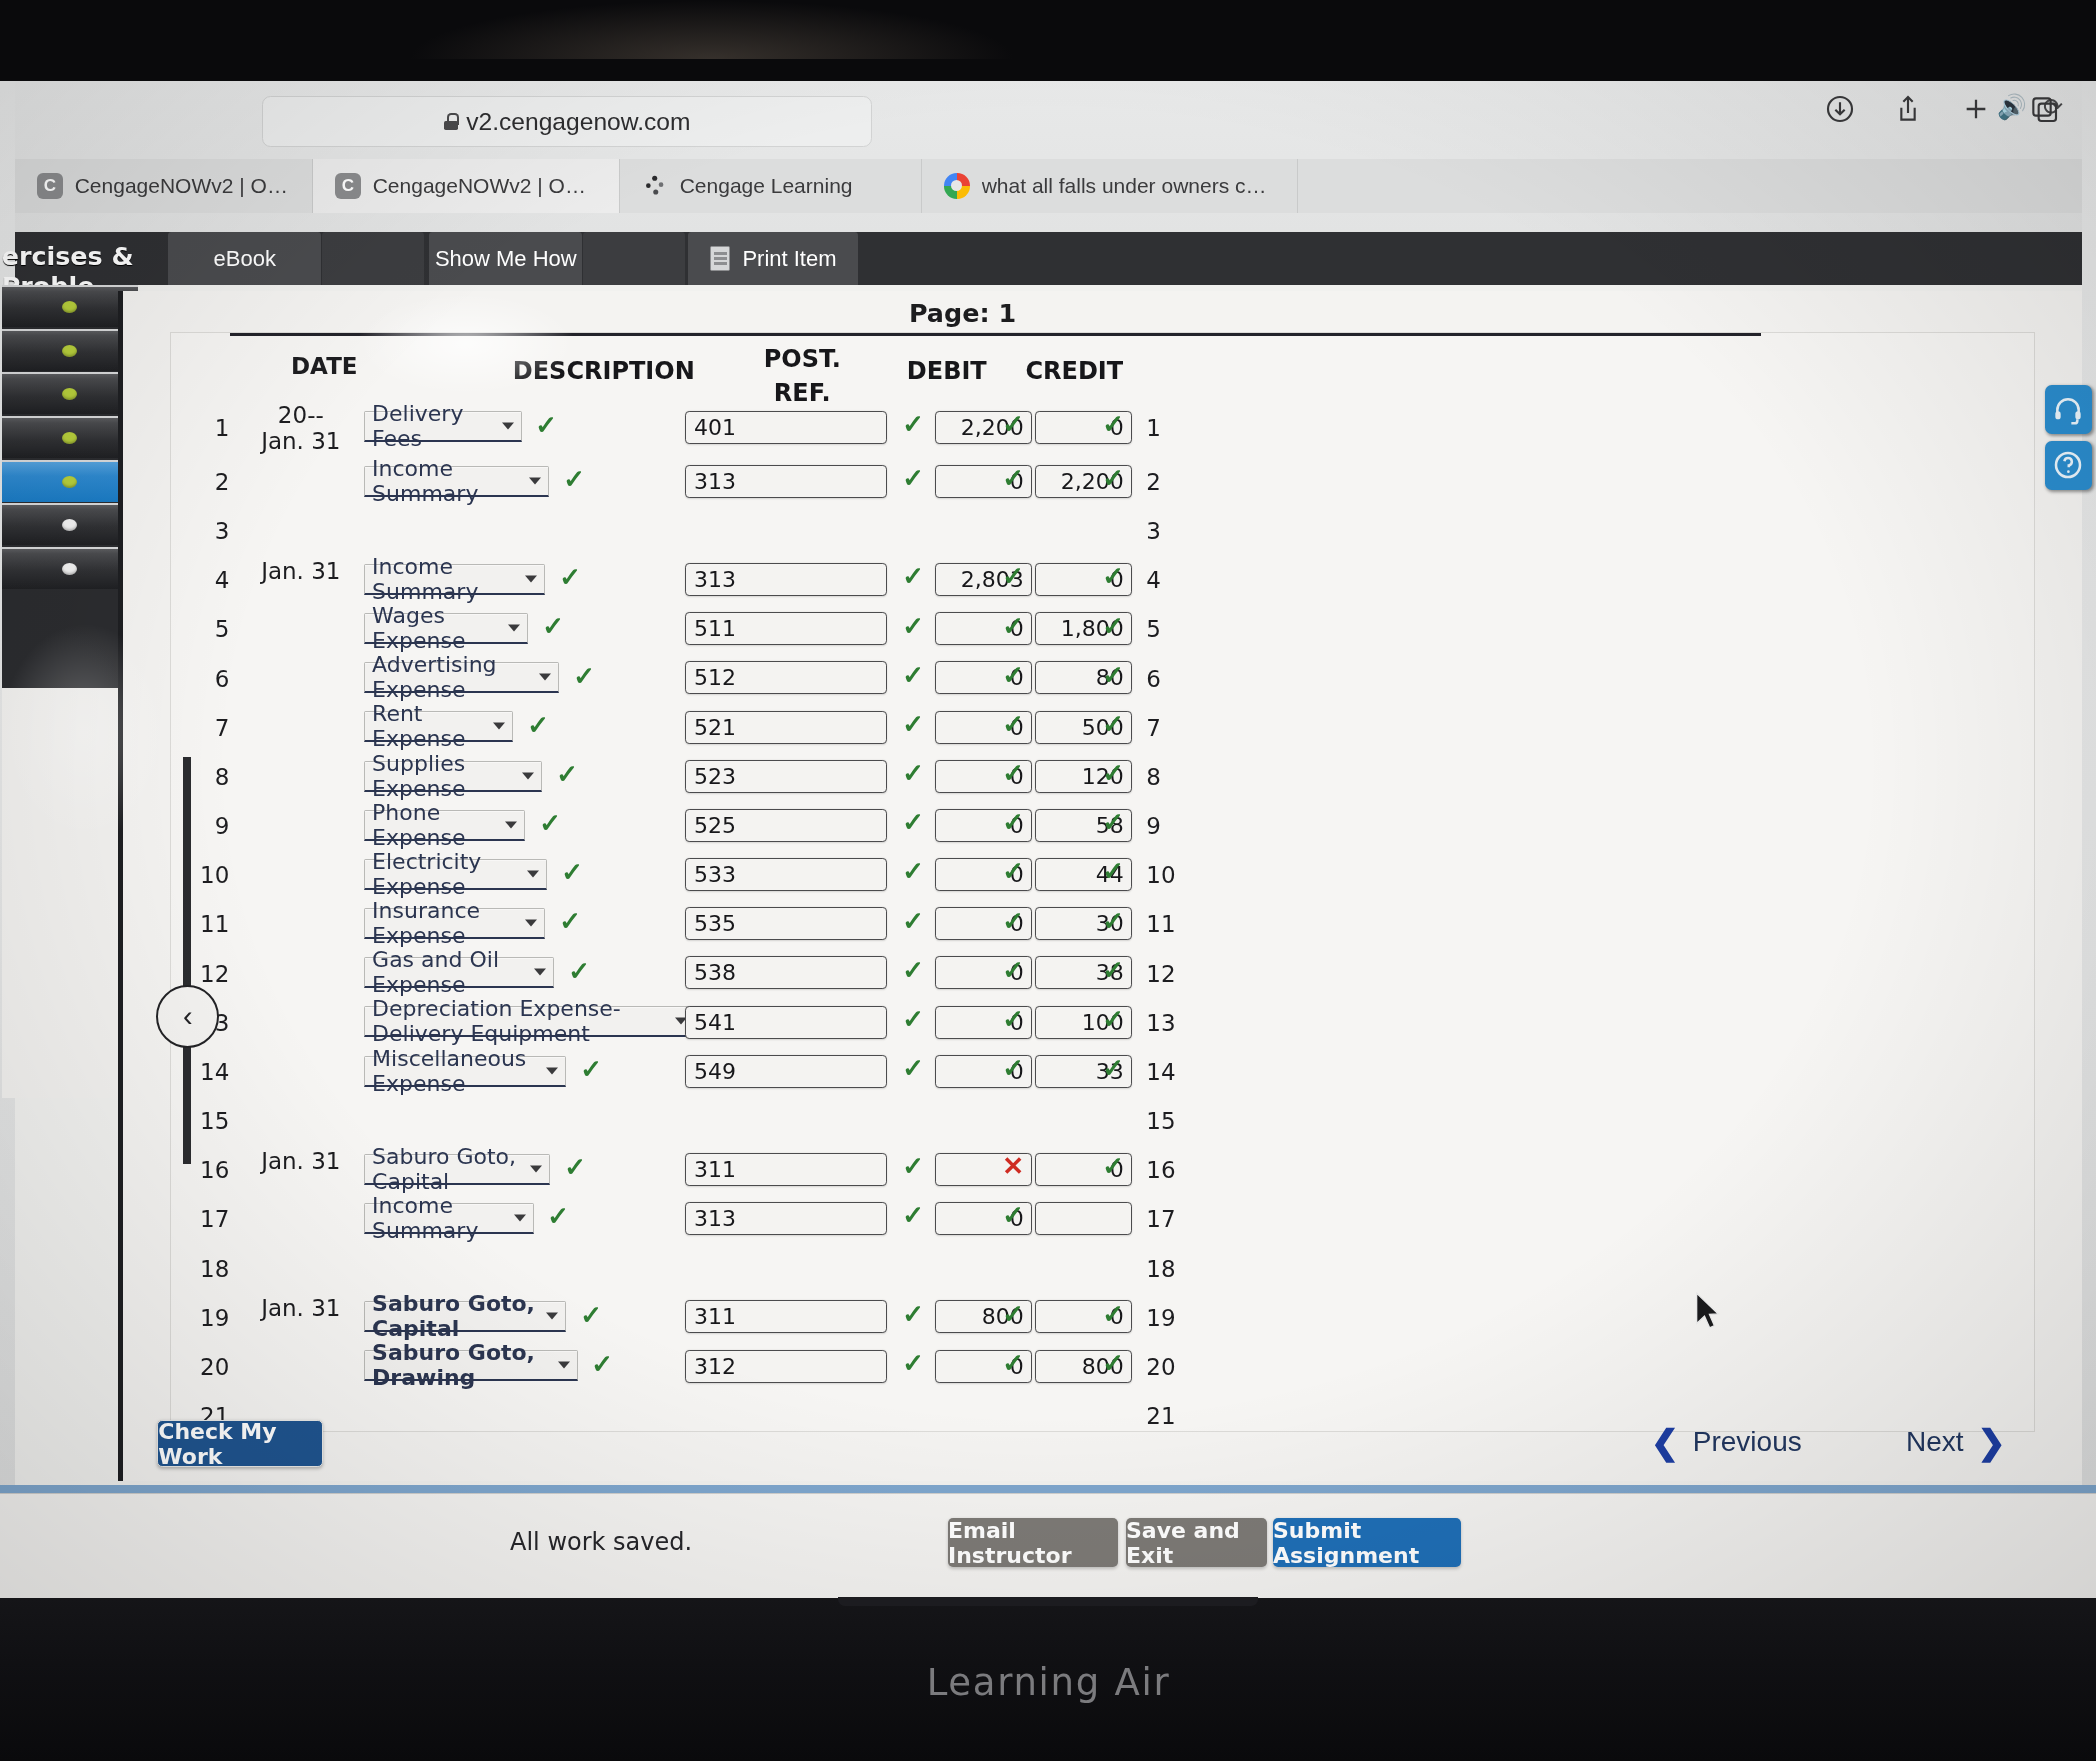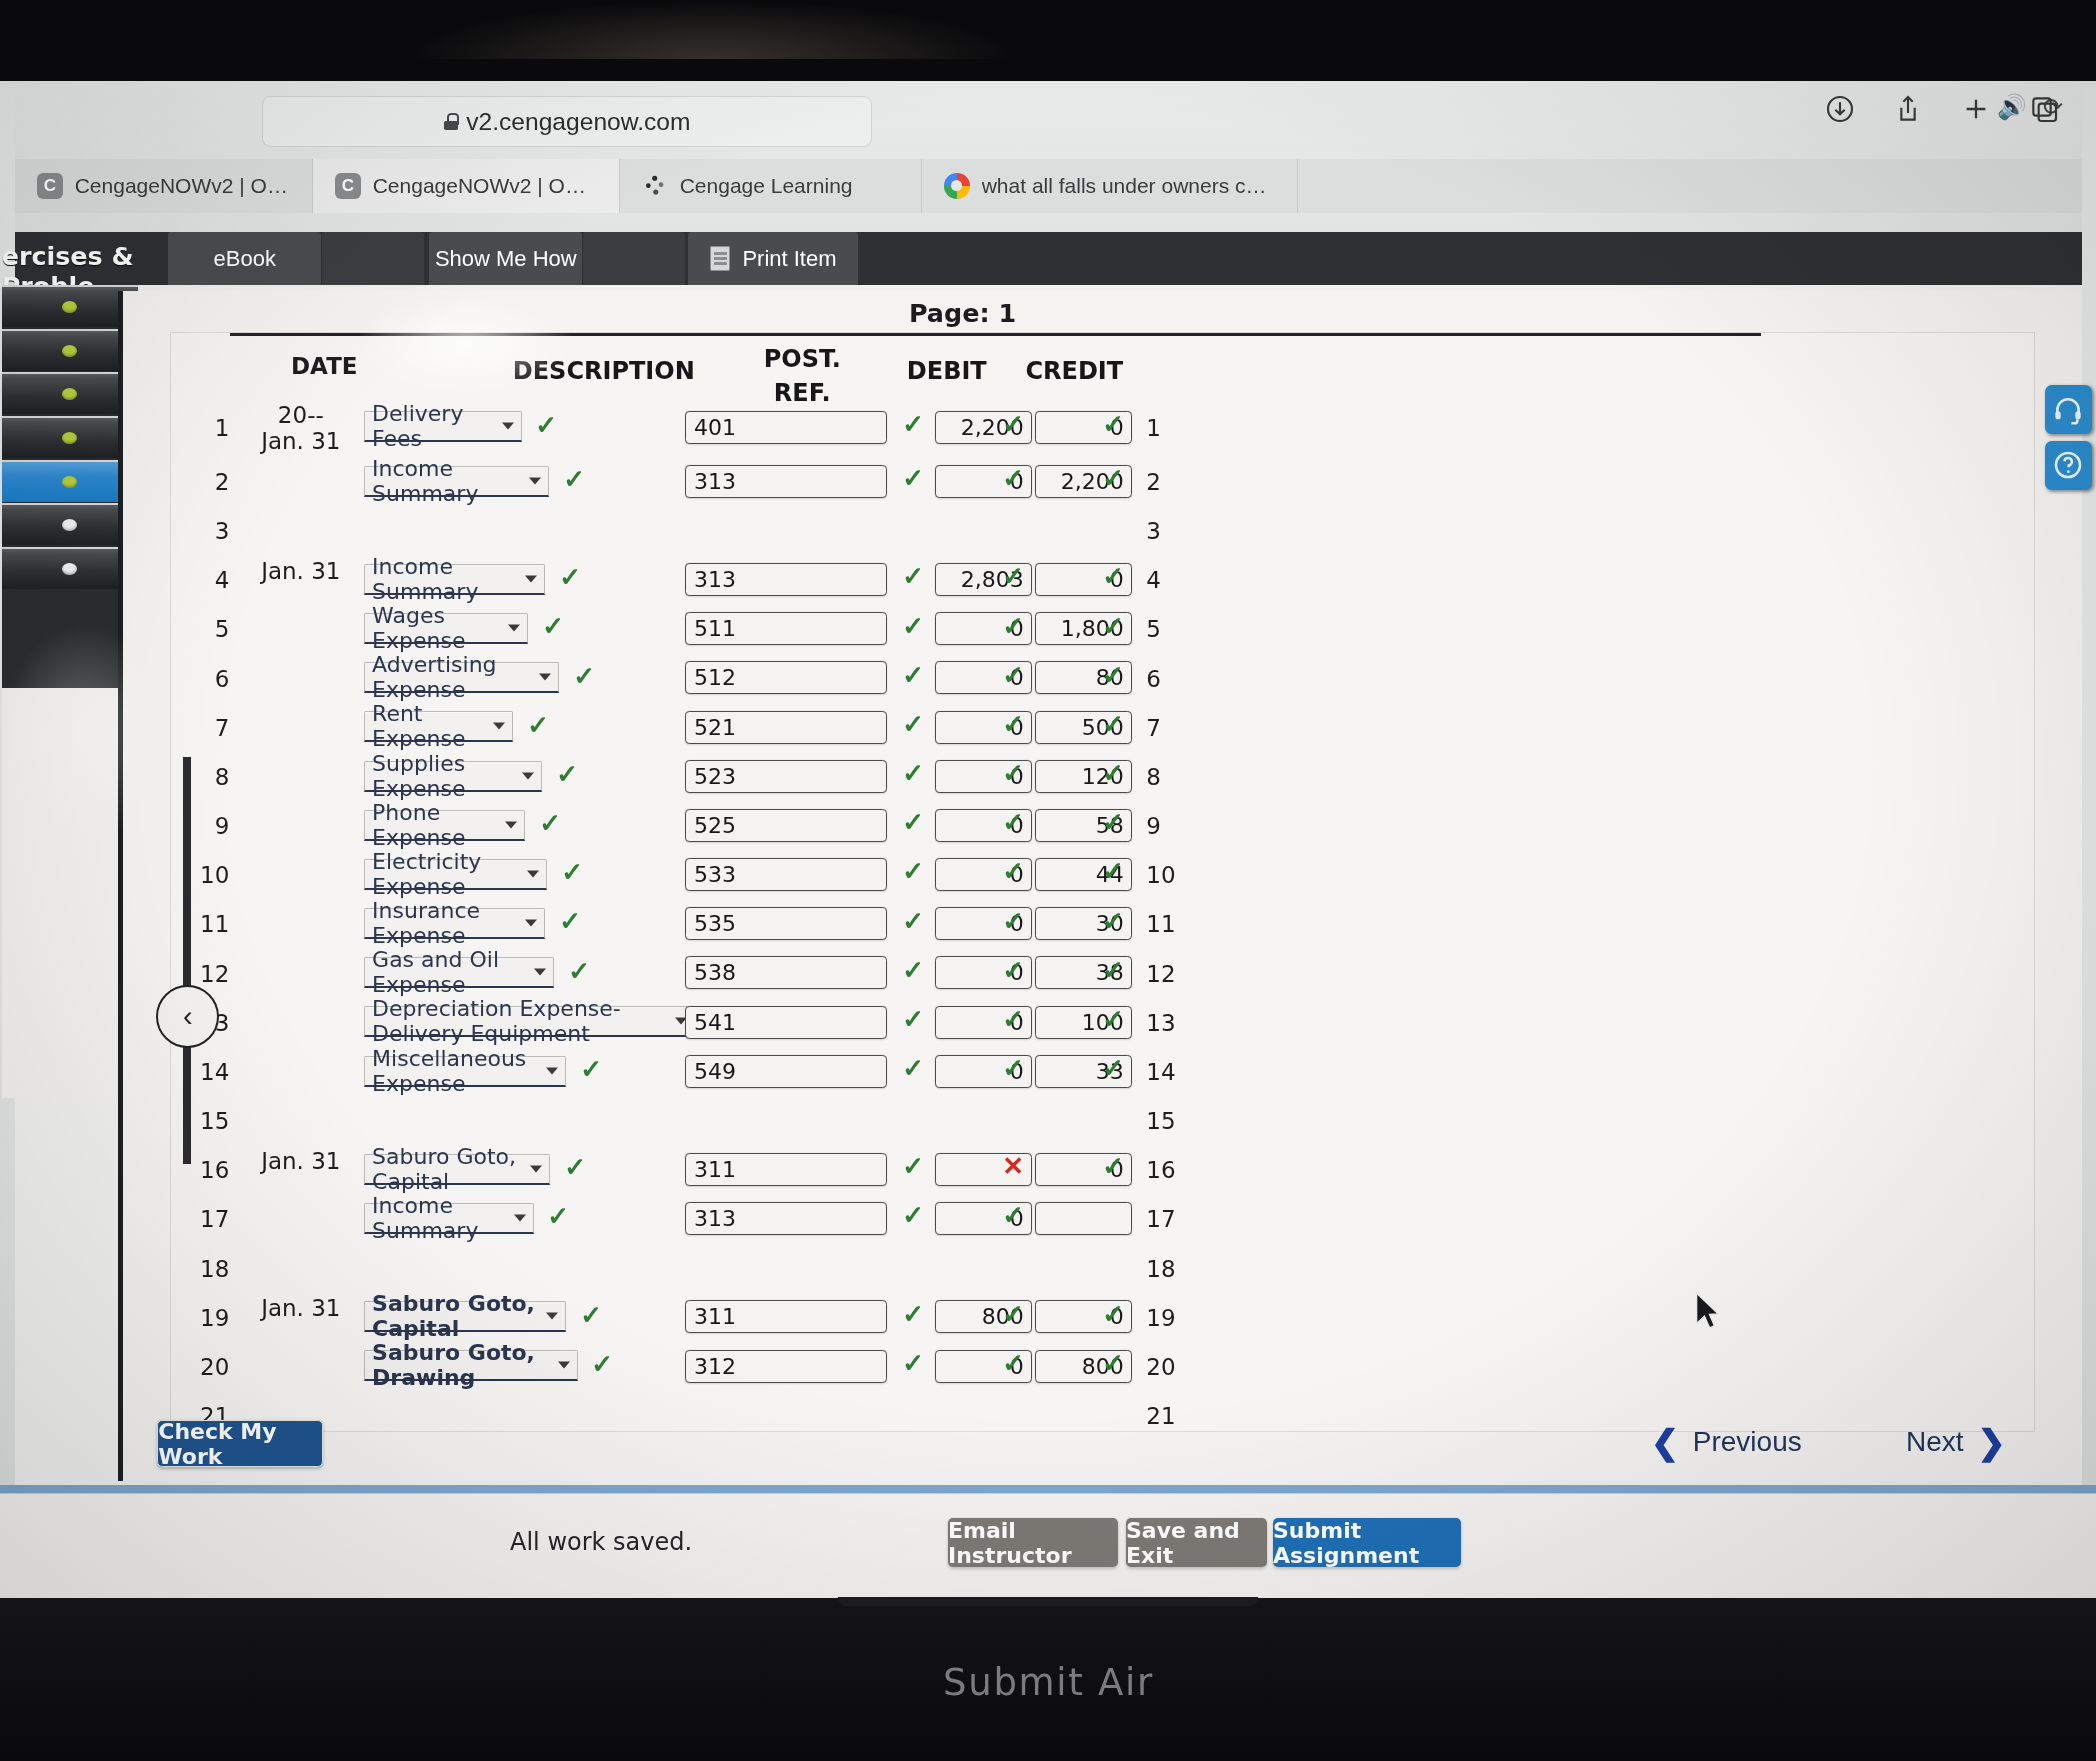--- a/index.html
+++ b/index.html
@@ -719,15 +719,15 @@
       </div>
 
       <div class="glare1"></div>
       <div class="glare2"></div>
     </div>
   </div>
 
   <div class="vign"></div>
   <div class="base"></div>
   <div class="base-notch"></div>
-  <div class="base-label">Submit Air</div>
+  <div class="base-label">Learning Air</div>
 </div>
 
 
 </body></html>

